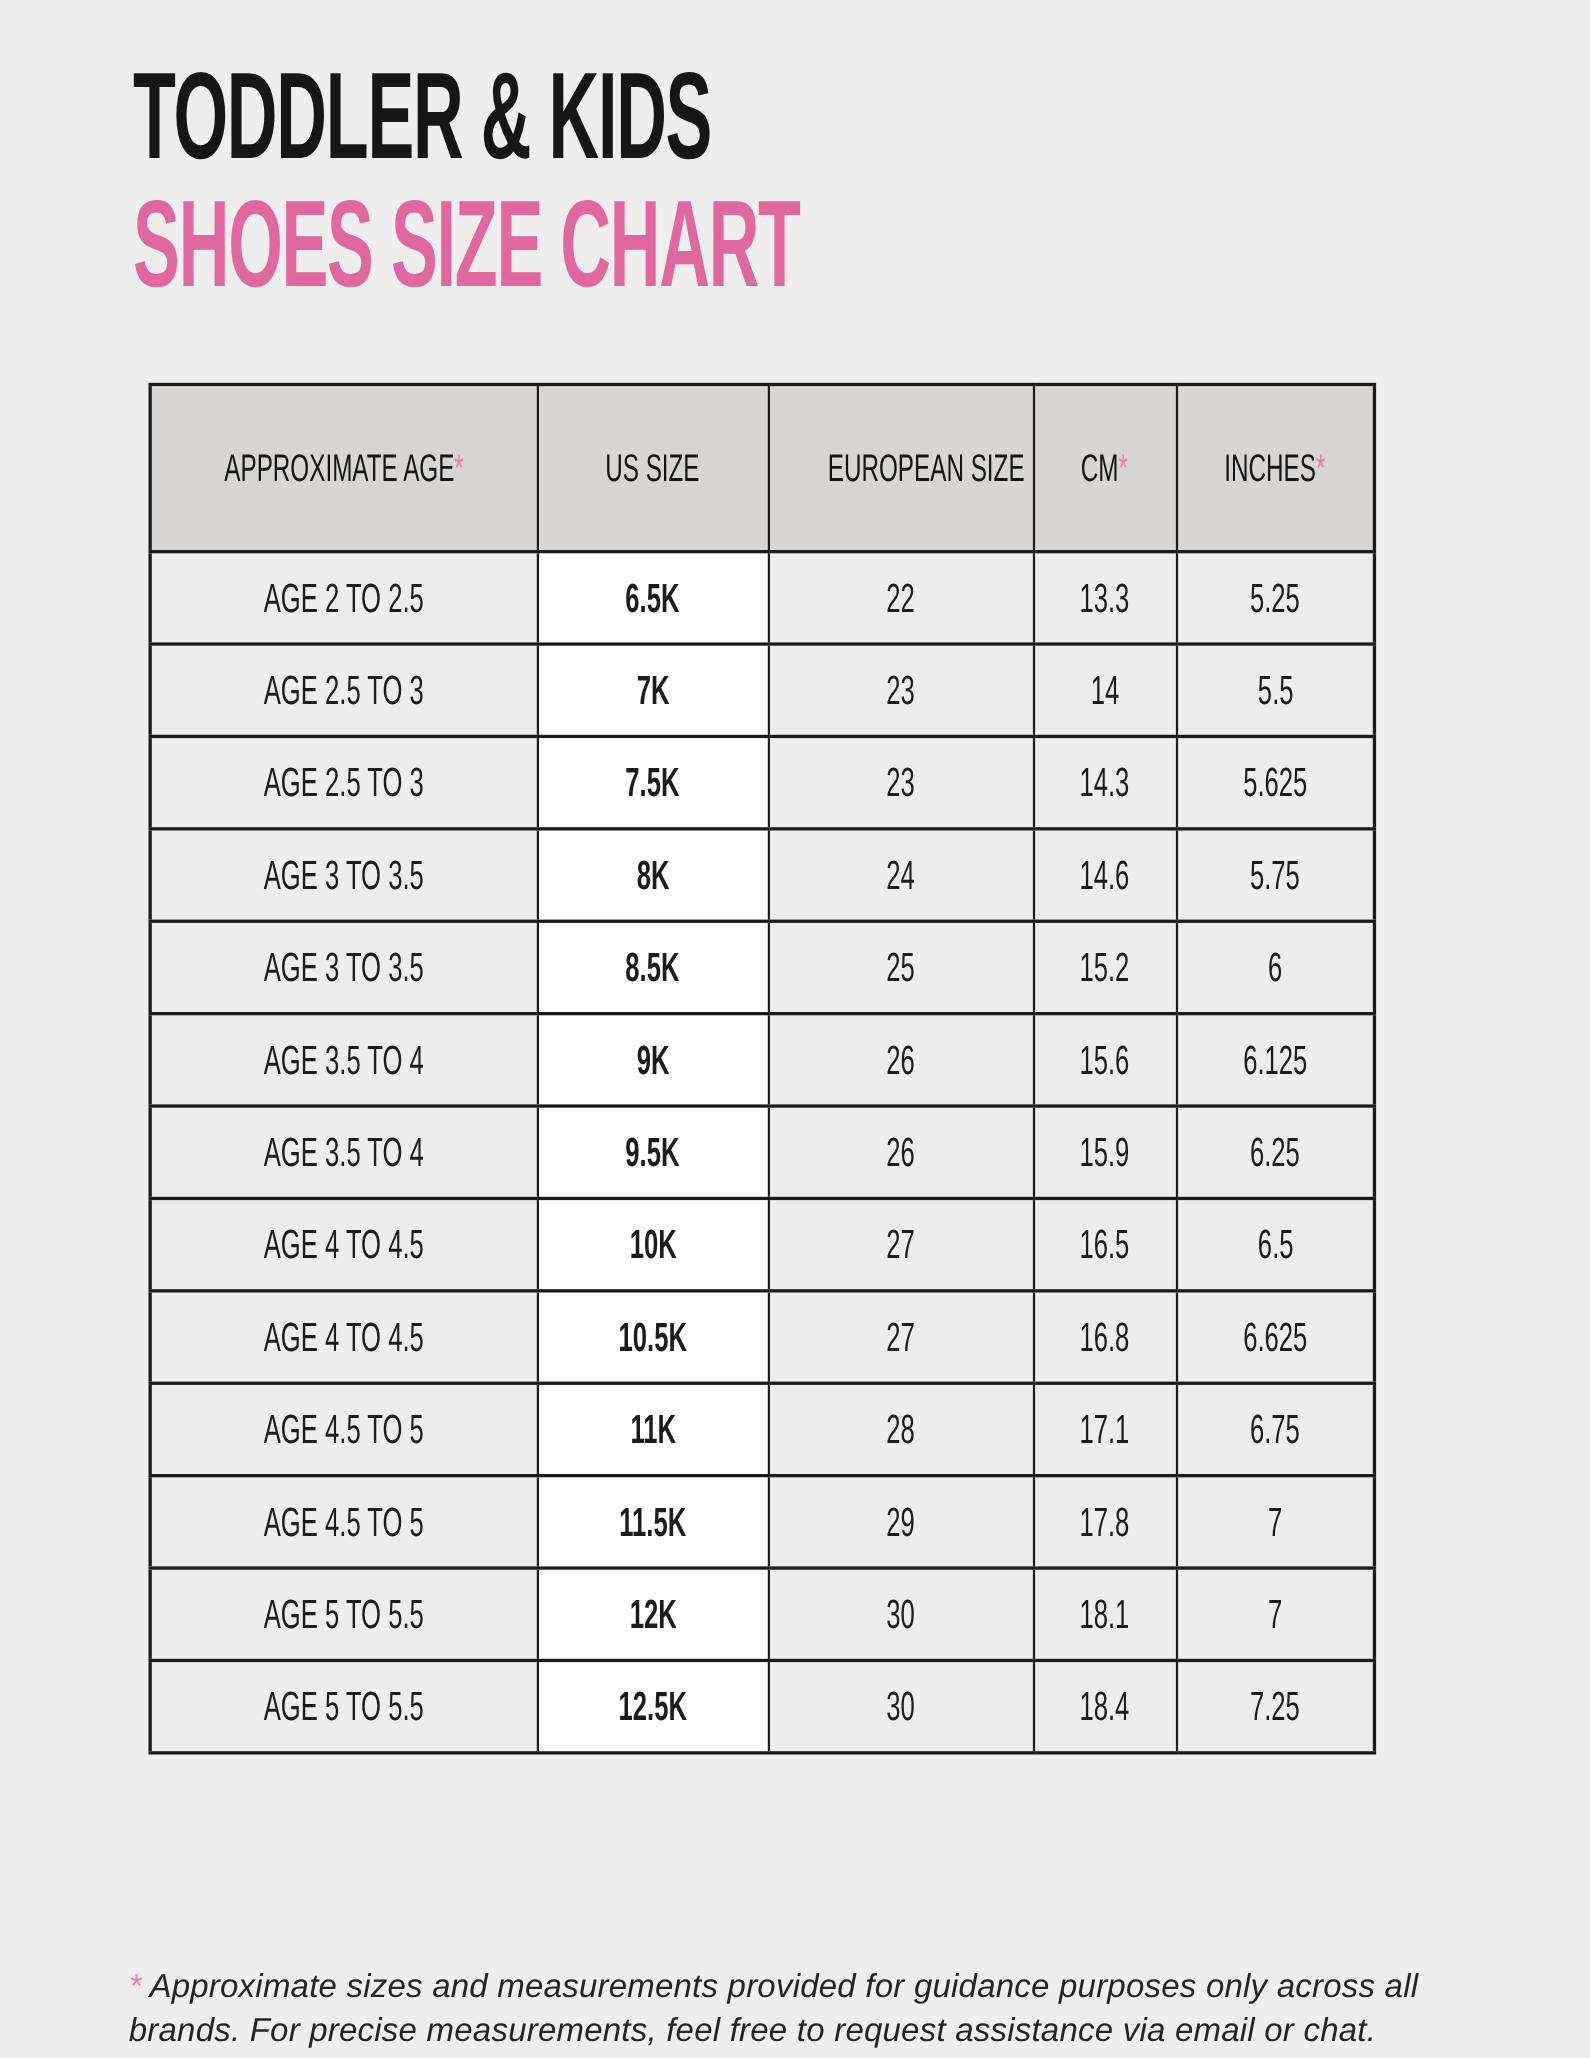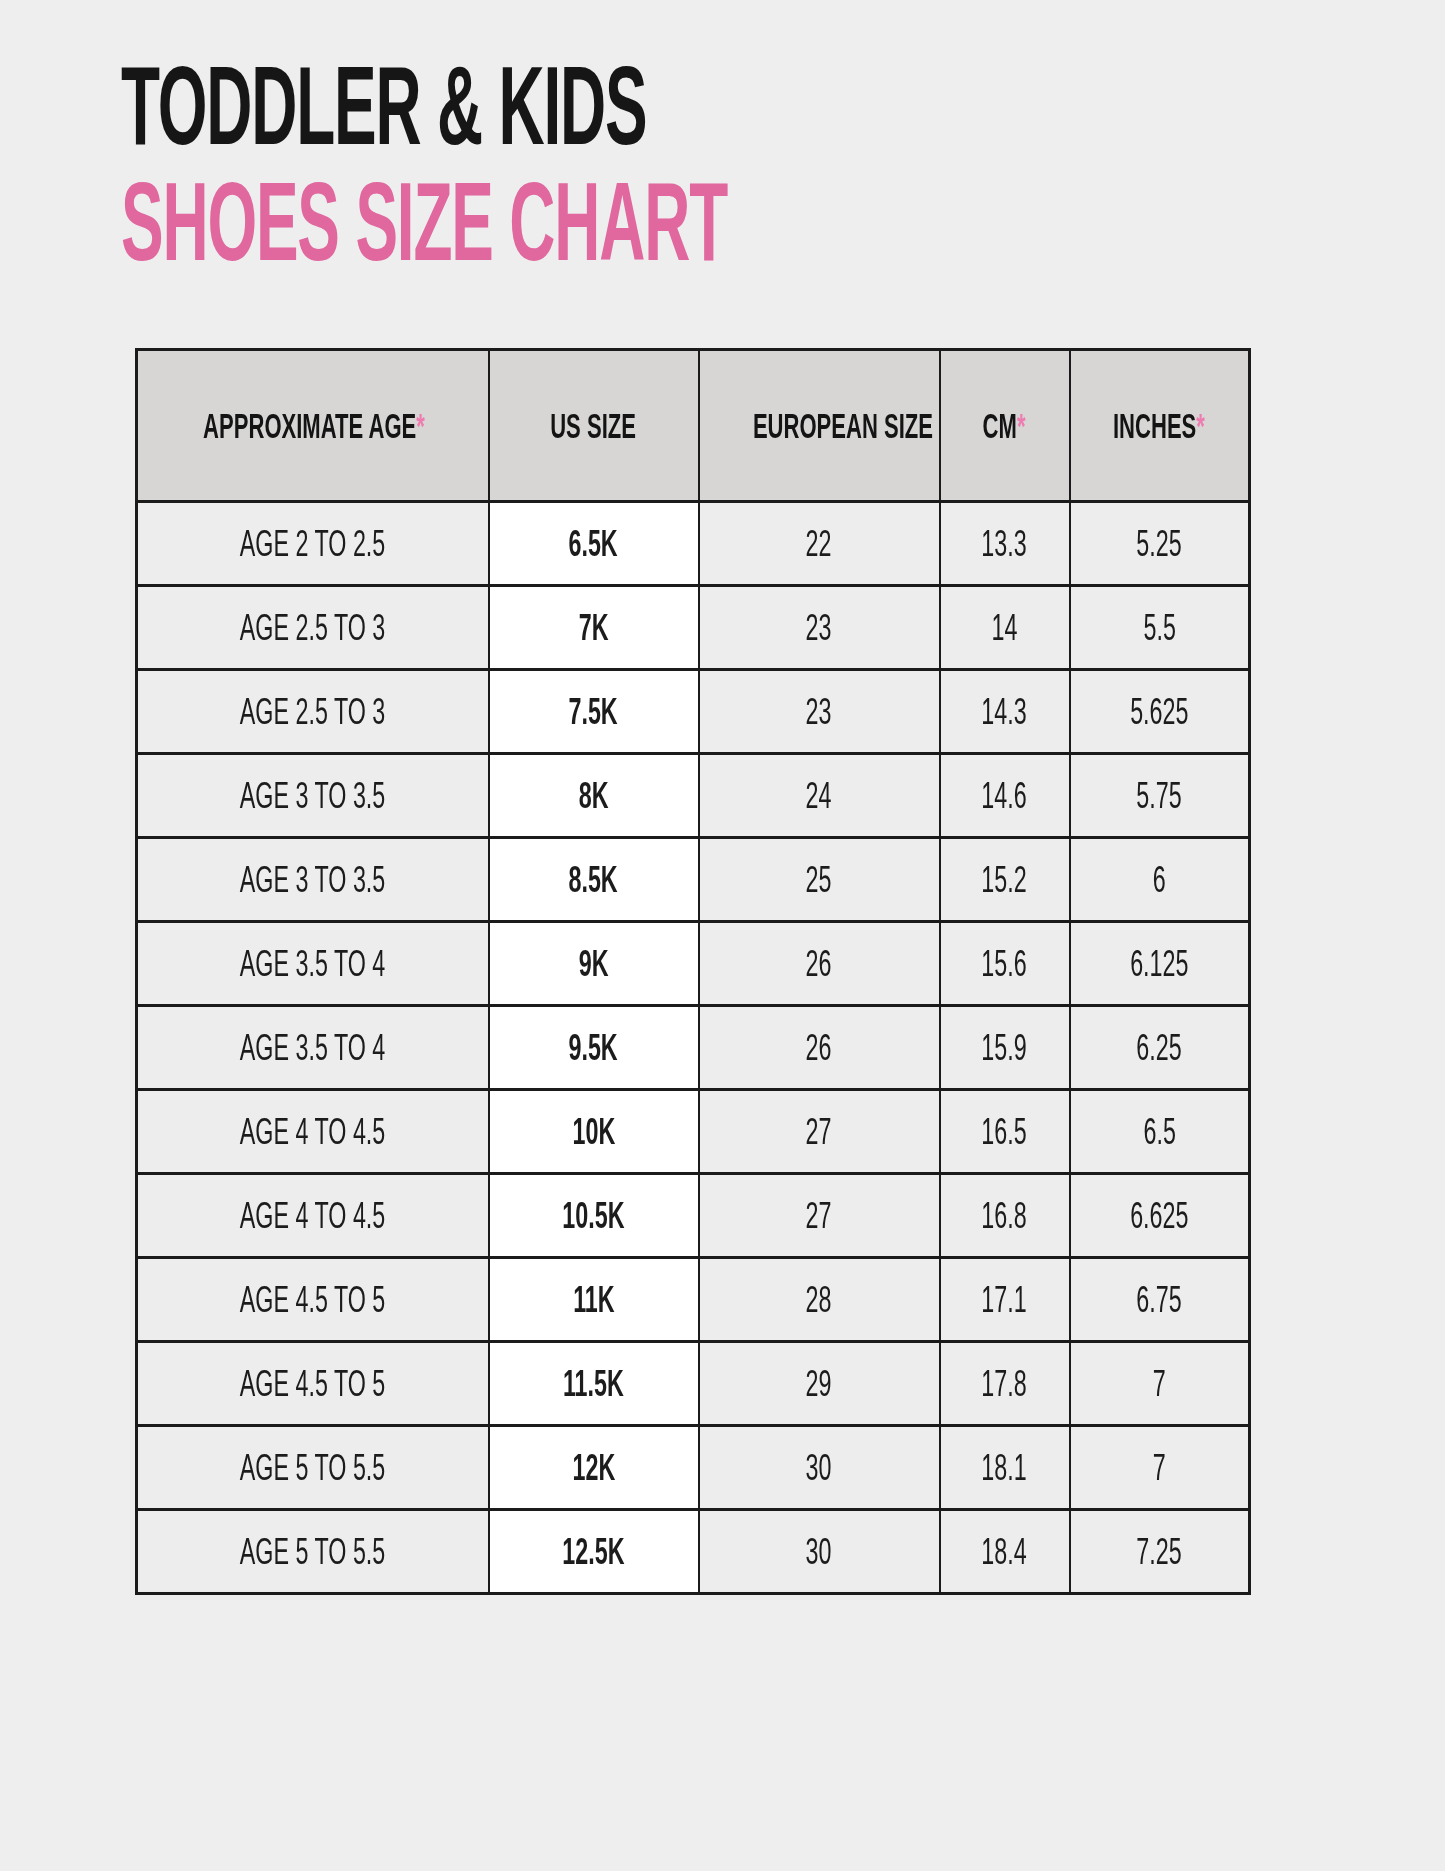--- a/index.html
+++ b/index.html
@@ -33,21 +33,21 @@
   col.c3{width:130px;} col.c4{width:180px;}
   .sizes th, .sizes td {
     border:2px solid #1b1b1b;
     border-top-width:3px; border-bottom-width:3px;
     text-align:center; vertical-align:middle; padding:0;
   }
   .sizes thead tr { height:152px; }
   .sizes tbody tr { height:84px; }
   .sizes th {
     background:var(--header-bg,#d7d6d5);
-    font-size:35px; font-weight:700; color:#141414;
+    font-size:35px; font-weight:400; color:#141414;
   }
   .sizes td {
     background:var(--row-bg,#eeeded);
     font-size:37px; font-weight:400; color:var(--text,#1c1c1c);
   }
   .sizes td.us { background:var(--us-col-bg,#ffffff); font-weight:700; }
   .cond { display:inline-block; white-space:nowrap; transform:scaleX(0.63); }
   .hstar { color:var(--asterisk-pink,#ee7cb0); }
 
   
@@ -172,14 +172,15 @@
         <tr>
           <td><span class="cond">AGE 5 TO 5.5</span></td>
           <td class="us"><span class="cond">12.5K</span></td>
           <td><span class="cond">30</span></td>
           <td><span class="cond">18.4</span></td>
           <td><span class="cond">7.25</span></td>
         </tr>
       </tbody>
   </table>
 
+  <p class="footnote"><span class="fstar">*</span><span>Approximate sizes and measurements provided for guidance purposes only across all</span><br><span>brands. For precise measurements, feel free to request assistance via email or chat.</span></p>
 
 </div>
 
 </body></html>

